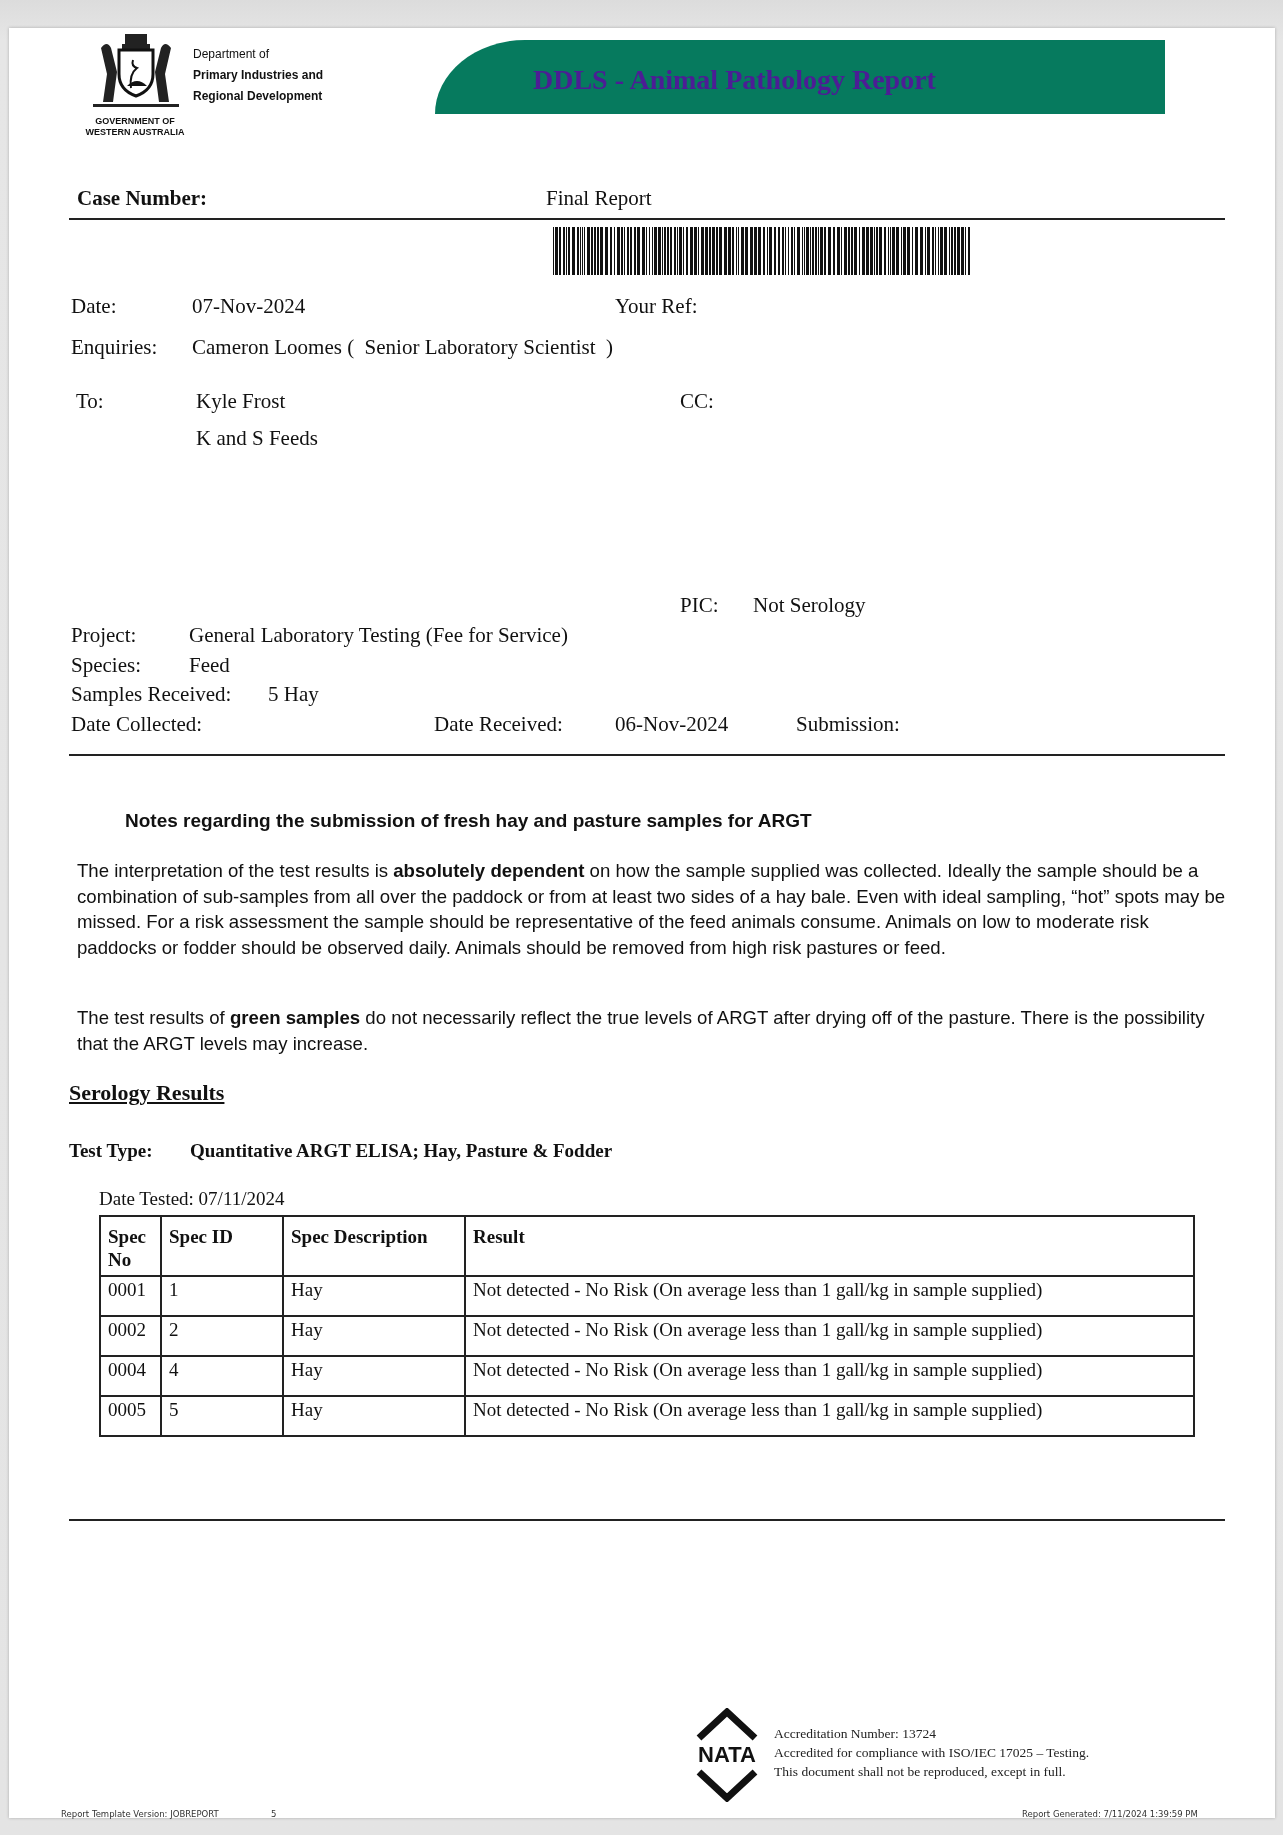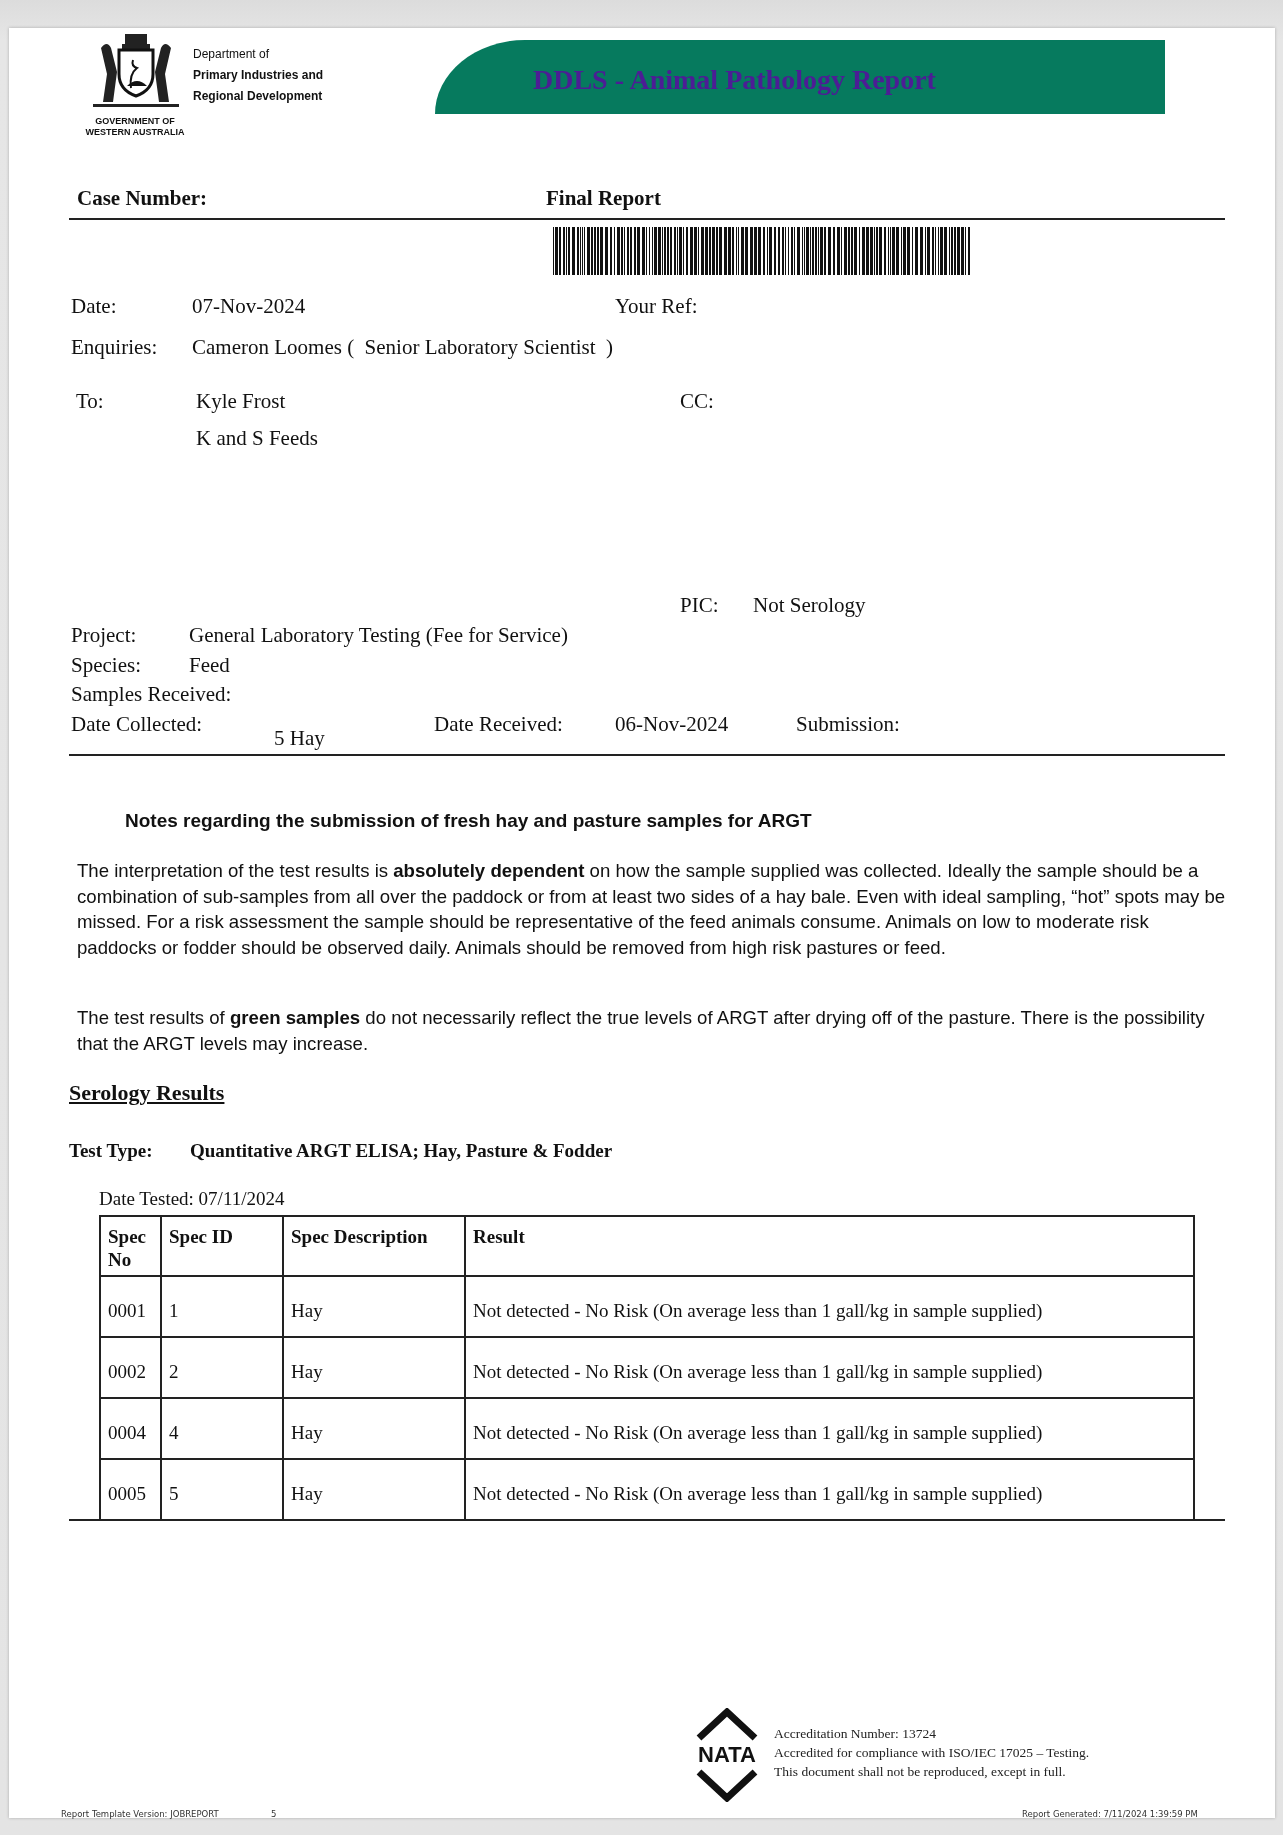--- a/index.html
+++ b/index.html
@@ -22,21 +22,21 @@
   .banner {
     left: 426px; top: 12px; width: 730px; height: 74px; background: #067a5e;
     border-top-left-radius: 90px 74px;
   }
   .banner-title {
     left: 524px; top: 36px; color: #4c1d95; font-weight: bold; font-size: 28px;
     font-family: "Liberation Serif", serif;
   }
   .address { left: 136px; top: 118px; font-weight: bold; font-size: 21px; }
   .case-label { left: 68px; top: 158px; font-weight: bold; font-size: 21px; }
-  .final-report { left: 537px; top: 158px; font-weight: bold; font-size: 21px; }
+  .final-report { left: 537px; top: 158px; font-weight: normal; font-size: 21px; }
   .rule { position: absolute; height: 2px; background: #222; }
   .barcode { left: 544px; top: 199px; width: 418px; height: 48px; }
 
   .lbl { font-size: 21px; }
   .notes-title { left: 68px; top: 782px; font-family: "Liberation Sans", sans-serif; font-weight: bold; font-size: 19px; margin-left: 48px; }
   .para {
     position: absolute; left: 68px; width: 1150px; font-family: "Liberation Sans", sans-serif;
     font-size: 18.6px; line-height: 25.5px; white-space: normal;
   }
   .serology { left: 60px; top: 1052px; font-weight: bold; font-size: 22px; text-decoration: underline; }
@@ -45,21 +45,21 @@
   .date-tested { left: 90px; top: 1160px; font-size: 19px; }
 
   table.results {
     position: absolute; left: 90px; top: 1187px; width: 1096px;
     border-collapse: collapse; font-family: "Liberation Serif", serif; font-size: 19px;
   }
   table.results th, table.results td {
     border: 2px solid #222; text-align: left; vertical-align: top; padding: 8px 7px 0 7px;
   }
   table.results th { font-weight: bold; height: 50px; line-height: 23px; }
-  table.results td { height: 36px; padding-top: 23px; }
+  table.results td { height: 36px; padding-top: 2px; }
   .c1 { width: 45px; } .c2 { width: 106px; } .c3 { width: 166px; }
 
   .nata-logo { left: 680px; top: 1680px; width: 76px; height: 94px; }
   .nata-text { left: 765px; top: 1696px; font-size: 13.5px; line-height: 19px; color: #222; }
   .footer { font-family: "DejaVu Sans", sans-serif; font-size: 8.5px; color: #333; top: 1781px; }
 </style>
 </head>
 <body>
 
 <div class="page">
@@ -229,21 +229,21 @@
   <div class="abs lbl" style="left:671px; top:361px;">CC:</div>
 
   <div class="abs lbl" style="left:671px; top:565px;">PIC:</div>
   <div class="abs lbl" style="left:744px; top:565px;">Not Serology</div>
 
   <div class="abs lbl" style="left:62px; top:595px;">Project:</div>
   <div class="abs lbl" style="left:180px; top:595px;">General Laboratory Testing (Fee for Service)</div>
   <div class="abs lbl" style="left:62px; top:625px;">Species:</div>
   <div class="abs lbl" style="left:180px; top:625px;">Feed</div>
   <div class="abs lbl" style="left:62px; top:654px;">Samples Received:</div>
-  <div class="abs lbl" style="left:265px; top:654px;margin-top:44px;">5 Hay</div>
+  <div class="abs lbl" style="left:259px; top:654px;">5 Hay</div>
   <div class="abs lbl" style="left:62px; top:684px;">Date Collected:</div>
   <div class="abs lbl" style="left:425px; top:684px;">Date Received:</div>
   <div class="abs lbl" style="left:606px; top:684px;">06-Nov-2024</div>
   <div class="abs lbl" style="left:787px; top:684px;">Submission:</div>
   <div class="rule" style="left:60px; top:726px; width:1156px;"></div>
 
   <div class="abs notes-title">Notes regarding the submission of fresh hay and pasture samples for ARGT</div>
   <div class="para" style="top:830px;"><span>The interpretation of the test results is </span><b>absolutely dependent</b><span> on how the sample supplied was collected.  Ideally the sample should be a combination of sub-samples from all over the paddock or from at least two sides of a hay bale.  Even with ideal sampling, “hot” spots may be missed.  For a risk assessment the sample should be representative of the feed animals consume.  Animals on low to moderate risk paddocks or fodder should be observed daily.  Animals should be removed from high risk pastures or feed.</span></div>
   <div class="para" style="top:977px;"><span>The test results of </span><b>green samples</b><span> do not necessarily reflect the true levels of ARGT after drying off of the pasture. There is the possibility that the ARGT levels may increase.</span></div>
 

